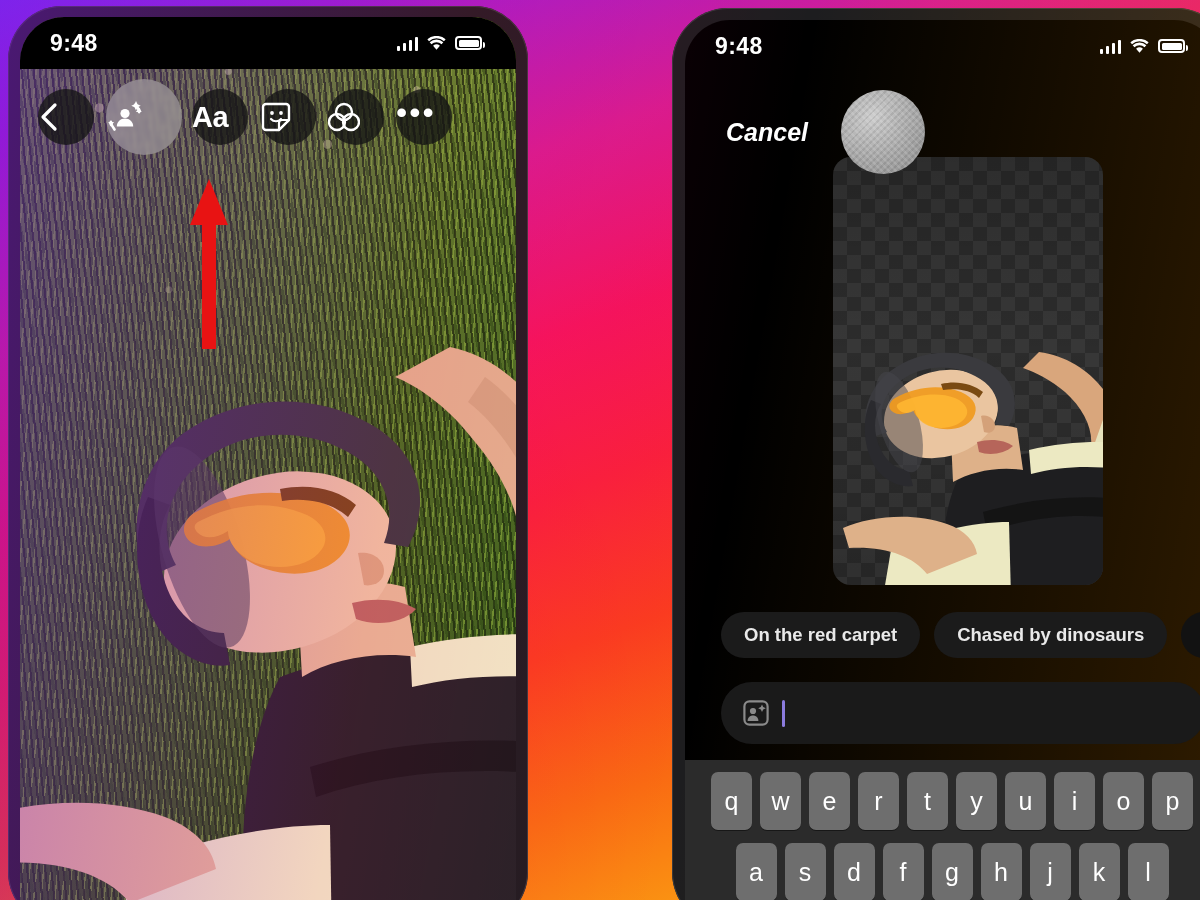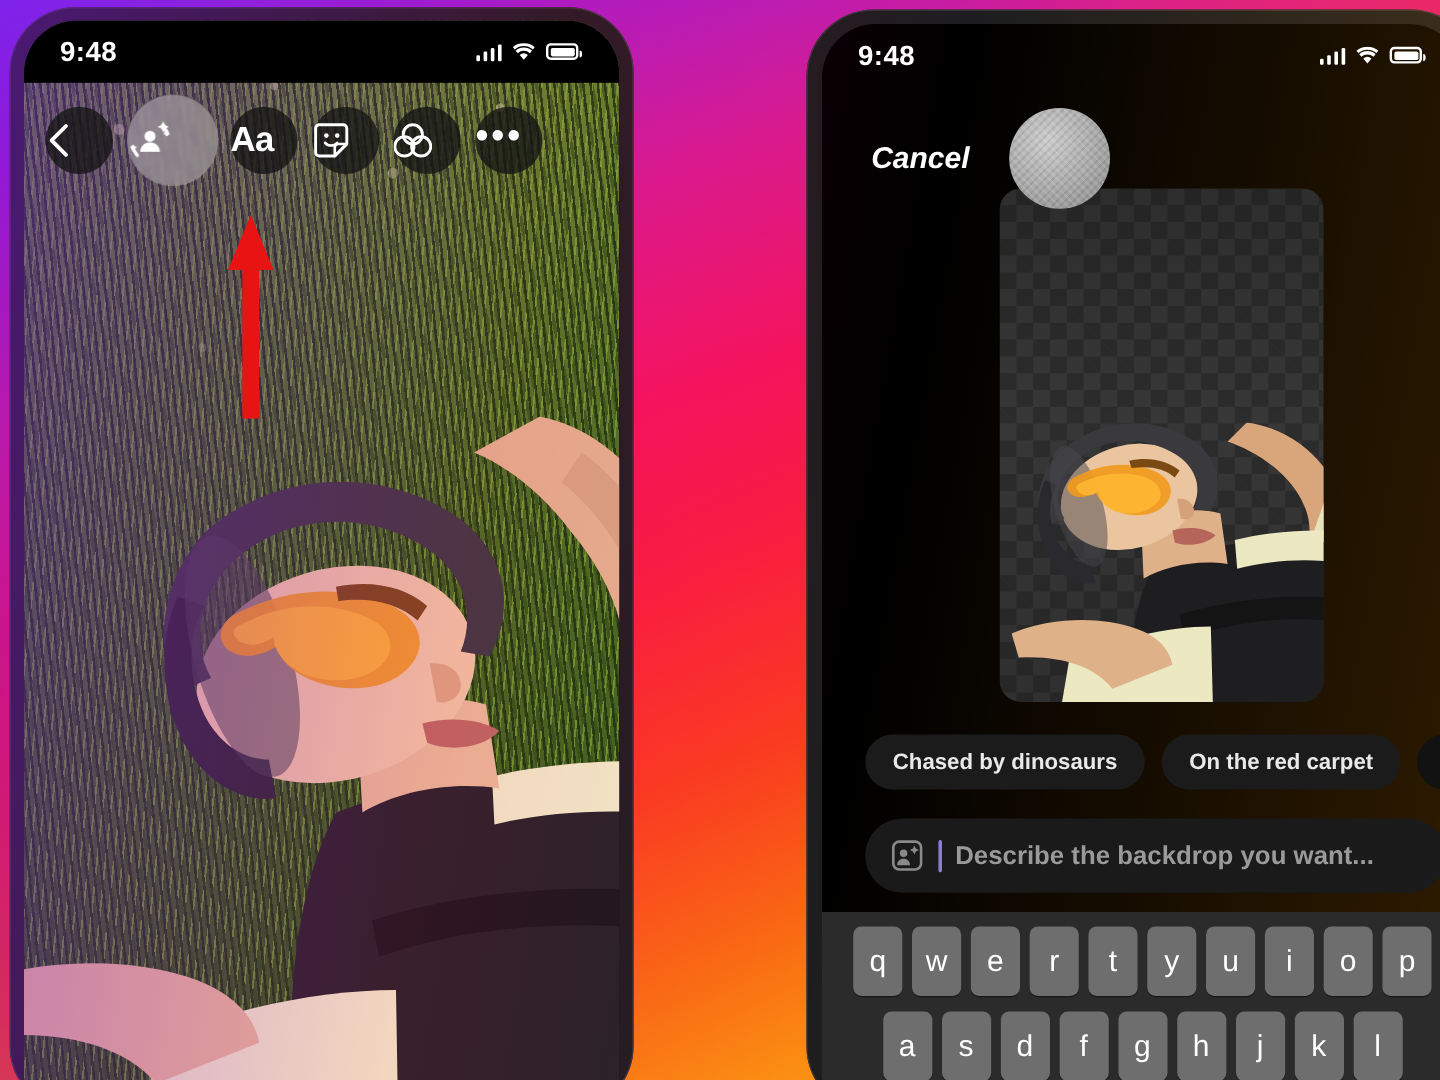--- a/index.html
+++ b/index.html
@@ -355,34 +355,33 @@
           <path d="M52 46 C74 34 98 32 118 40 C132 46 136 56 130 66 C122 78 102 80 88 74 C78 70 72 64 70 58 C64 62 56 64 50 60 C44 56 46 50 52 46 Z" fill="#f09a1d" opacity=".92"></path>
           <path d="M58 50 C76 42 96 40 112 46 C124 51 127 60 122 66 C114 76 98 78 86 74 C76 70 72 62 72 58 C66 62 60 62 56 58 C52 54 54 52 58 50 Z" fill="#ffb732" opacity=".85"></path>
           <path d="M98 32 C114 28 130 32 140 40 L136 46 C128 38 114 36 100 38 Z" fill="#7a4a12"></path>
 
           <path d="M138 64 C146 62 152 68 152 74 C152 80 146 82 141 80 Z" fill="#d4a179"></path>
           <path d="M134 90 C148 86 162 88 170 94 C162 102 146 104 136 100 Z" fill="#b6655a"></path>
         </svg>
       </div>
 
       <div id="chip-row">
+        <div class="chip">On the red carpet</div>
         <div class="chip">Chased by dinosaurs</div>
-        <div class="chip">On the red carpet</div>
         <div class="chip faded">In a </div>
       </div>
 
       <div id="prompt-field">
         <svg width="26" height="26" viewBox="0 0 26 26">
           <rect x="1.4" y="1.4" width="23.2" height="23.2" rx="5" stroke="#8a8a8a" stroke-width="2.2" fill="none"></rect>
           <circle cx="10" cy="11" r="3.1" fill="#8a8a8a"></circle>
           <path d="M4.6 21 c0-3.2 2.4-5.4 5.4-5.4 s5.4 2.2 5.4 5.4 z" fill="#8a8a8a"></path>
           <path d="M19 4.5 l1.2 2.6 2.6 1.2 -2.6 1.2 -1.2 2.6 -1.2-2.6 -2.6-1.2 2.6-1.2 z" fill="#8a8a8a"></path>
         </svg>
         <span class="caret"></span>
-        <span class="ph">Describe the backdrop you want...</span>
       </div>
 
       <div id="keyboard">
         <div class="kb-row r1" id="kb-row1">
             <div class="key">q</div>
             <div class="key">w</div>
             <div class="key">e</div>
             <div class="key">r</div>
             <div class="key">t</div>
             <div class="key">y</div>

